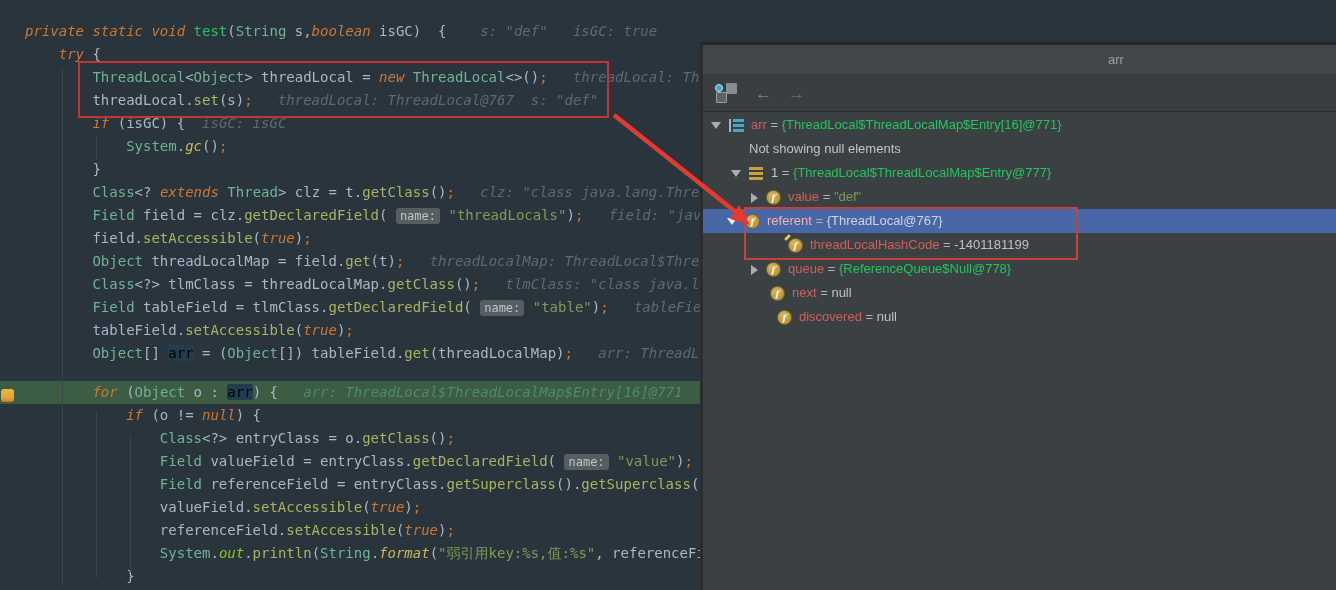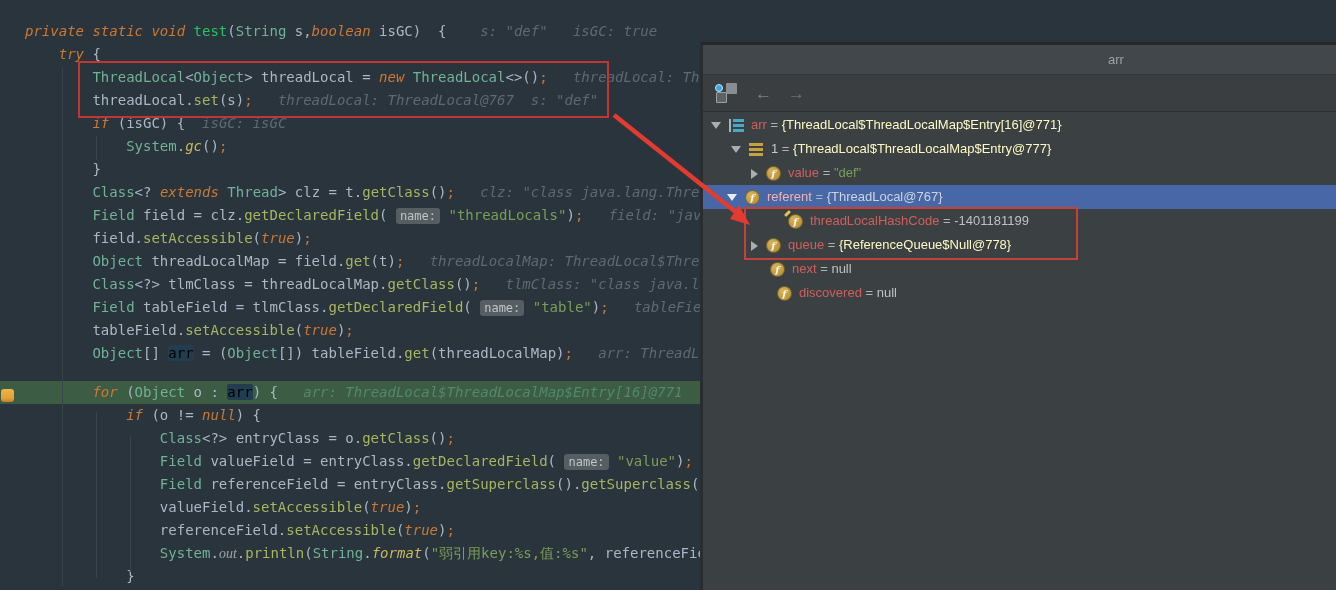--- a/index.html
+++ b/index.html
@@ -13,21 +13,21 @@
   .code-line.exec{background:#3d5c44;margin-top:16px;}
   .tk{white-space:pre;}
   .kw{color:#cc7832;font-style:italic;}
   .typ{color:#6fb394;}
   .pln{color:#a9b7c6;}
   .mth{color:#a8b55f;}
   .smth{color:#c9b95c;font-style:italic;}
   .dmth{color:#22c55e;}
   .str{color:#7a9e56;}
   .semi{color:#cc7832;}
-  .fld{color:#a3a3a3;font-style:italic;font-family:Liberation Serif, serif;}
+  .fld{color:#84cc16;font-style:italic;}
   .hint{color:#5d6a70;font-style:italic;}
   .ghint{color:#4f8a6d;font-style:italic;}
   .sel{background:#223c50;border-radius:2px;}
   .pill{display:inline-block;background:#575e62;color:#bcc6ca;border-radius:3px;
         padding:0 4px;font-size:12px;line-height:16px;font-style:normal;}
   .guide{position:absolute;width:1px;background:#39444c;z-index:2;}
   .bookmark{position:absolute;left:1px;top:389px;width:13px;height:13px;border-radius:3px;
             background:linear-gradient(#f0b44a,#e2a134 70%,#c97d28);z-index:6;}
 
   
@@ -53,21 +53,21 @@
   .fr-dot{position:absolute;left:2px;top:2px;width:8px;height:8px;border-radius:50%;
           background:#3fa7dc;border:1px solid #bfe6f5;}
 
   .tree{position:absolute;left:0;top:68px;width:100%;font-size:13px;}
   .tree-row{height:24px;line-height:24px;white-space:nowrap;color:#aeb3b6;}
   .tree-row.sel-row{background:#4767a6;}
   .note{color:#bfc4c7;}
   .vname{color:#d05f5c;}
   .vnum{color:#c4c9cc;}
   .veq{color:#aeb3b6;}
-  .vobj{color:#fef9c3;}
+  .vobj{color:#22c55e;}
   .vstr{color:#7a9e56;}
   .vplain{color:#bcc1c4;}
   .sel-row .vname{color:#f0b3ae;}
   .sel-row .vobj{color:#ccd4e2;}
 
   .tri{display:inline-block;vertical-align:middle;width:0;height:0;margin-right:7px;}
   .tri.open{border-left:5px solid transparent;border-right:5px solid transparent;border-top:7px solid #a9aeb2;}
   .tri.closed{border-top:5px solid transparent;border-bottom:5px solid transparent;border-left:7px solid #a9aeb2;}
   .tri.none{width:11px;}
   .sel-row .tri.open{border-top-color:#e9edf2;}
@@ -133,20 +133,21 @@
     <span class="ico-frames">
       <span class="fr-back"></span>
       <span class="fr-front"></span>
       <span class="fr-dot"></span>
     </span>
     <span class="nav-arrow">←</span>
     <span class="nav-arrow fwd">→</span>
   </div>
   <div class="tree">
       <div class="tree-row" style="padding-left: 8px;"><span class="tri open"></span><span class="ico ico-array"></span><span class="vname">arr</span><span class="veq"> = </span><span class="vobj">{ThreadLocal$ThreadLocalMap$Entry[16]@771}</span></div>
+      <div class="tree-row" style="padding-left: 46px;"><span class="note">Not showing null elements</span></div>
       <div class="tree-row" style="padding-left: 28px;"><span class="tri open"></span><span class="ico ico-elem"></span><span class="vnum">1</span><span class="veq"> = </span><span class="vobj">{ThreadLocal$ThreadLocalMap$Entry@777}</span></div>
       <div class="tree-row" style="padding-left: 48px;"><span class="tri closed"></span><span class="ico ico-field"></span><span class="vname">value</span><span class="veq"> = </span><span class="vstr">"def"</span></div>
       <div class="tree-row sel-row" style="padding-left: 24px;"><span class="tri open"></span><span class="ico ico-field"></span><span class="vname">referent</span><span class="veq"> = </span><span class="vobj">{ThreadLocal@767}</span></div>
       <div class="tree-row" style="padding-left: 66px;"><span class="tri none"></span><span class="ico ico-field-key"></span><span class="vname">threadLocalHashCode</span><span class="veq"> = </span><span class="vplain">-1401181199</span></div>
       <div class="tree-row" style="padding-left: 48px;"><span class="tri closed"></span><span class="ico ico-field"></span><span class="vname">queue</span><span class="veq"> = </span><span class="vobj">{ReferenceQueue$Null@778}</span></div>
       <div class="tree-row" style="padding-left: 48px;"><span class="tri none"></span><span class="ico ico-field"></span><span class="vname">next</span><span class="veq"> = </span><span class="vplain">null</span></div>
       <div class="tree-row" style="padding-left: 55px;"><span class="tri none"></span><span class="ico ico-field"></span><span class="vname">discovered</span><span class="veq"> = </span><span class="vplain">null</span></div>
     </div>
 </div>
 

